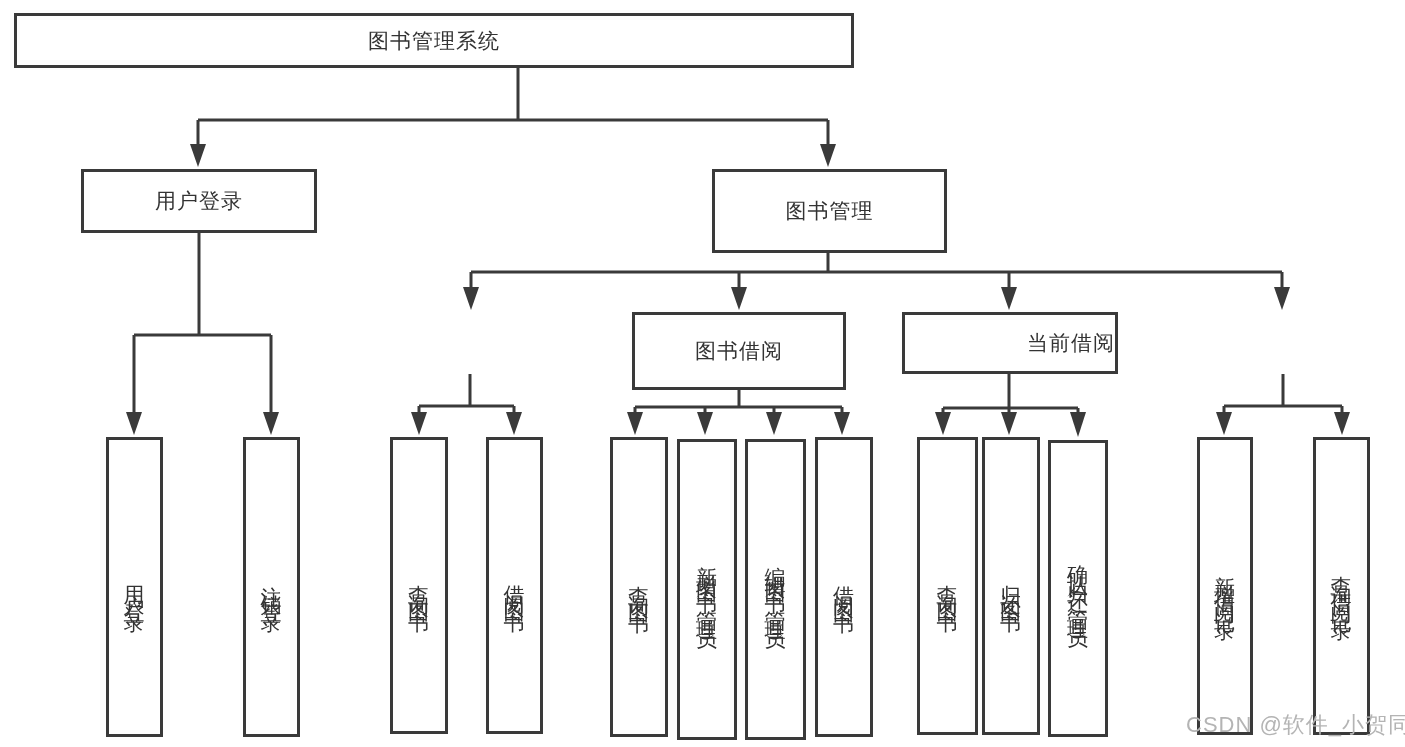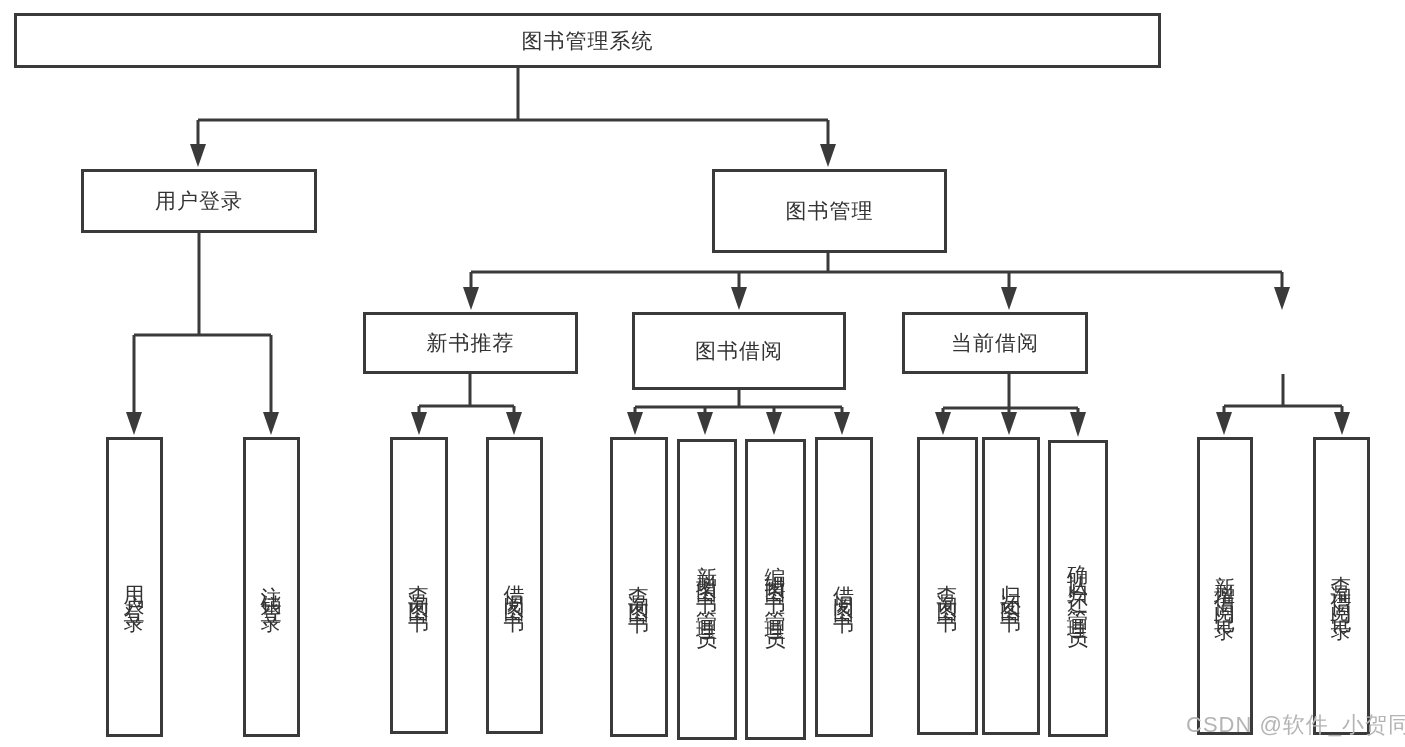--- a/index.html
+++ b/index.html
@@ -79,38 +79,35 @@
       <polygon points="766,412 782,412 774,435"></polygon>
       <polygon points="834,412 850,412 842,435"></polygon>
       <polygon points="935,412 951,412 943,435"></polygon>
       <polygon points="1001,412 1017,412 1009,435"></polygon>
       <polygon points="1070,412 1086,412 1078,437"></polygon>
       <polygon points="1216,412 1232,412 1224,435"></polygon>
       <polygon points="1334,412 1350,412 1342,435"></polygon>
     </g>
   </svg>
 
-  <div class="box" style="left:14px;top:13px;width:1147px;height:55px;">
+  <div class="box" style="left:14px;top:13px;width:840px;height:55px;">
     <span>图书管理系统</span>
   </div>
 
   <div class="box" style="left:81px;top:169px;width:236px;height:64px;">
     <span>用户登录</span>
   </div>
   <div class="box" style="left:712px;top:169px;width:235px;height:84px;">
     <span>图书管理</span>
   </div>
 
-  <div class="box" style="left:363px;top:312px;width:215px;height:62px;">
-    <span>新书推荐</span>
-  </div>
   <div class="box" style="left:632px;top:312px;width:214px;height:78px;">
     <span>图书借阅</span>
   </div>
-  <div class="box" style="left:902px;top:312px;width:186px;height:62px;">
+  <div class="box" style="left:902px;top:312px;width:216px;height:62px;justify-content:flex-end;">
     <span>当前借阅</span>
   </div>
 
   <div class="box" style="left:106px;top:437px;width:57px;height:300px;">
     <span class="vtext">用户登录</span>
   </div>
   <div class="box" style="left:243px;top:437px;width:57px;height:300px;">
     <span class="vtext">注销登录</span>
   </div>
 

